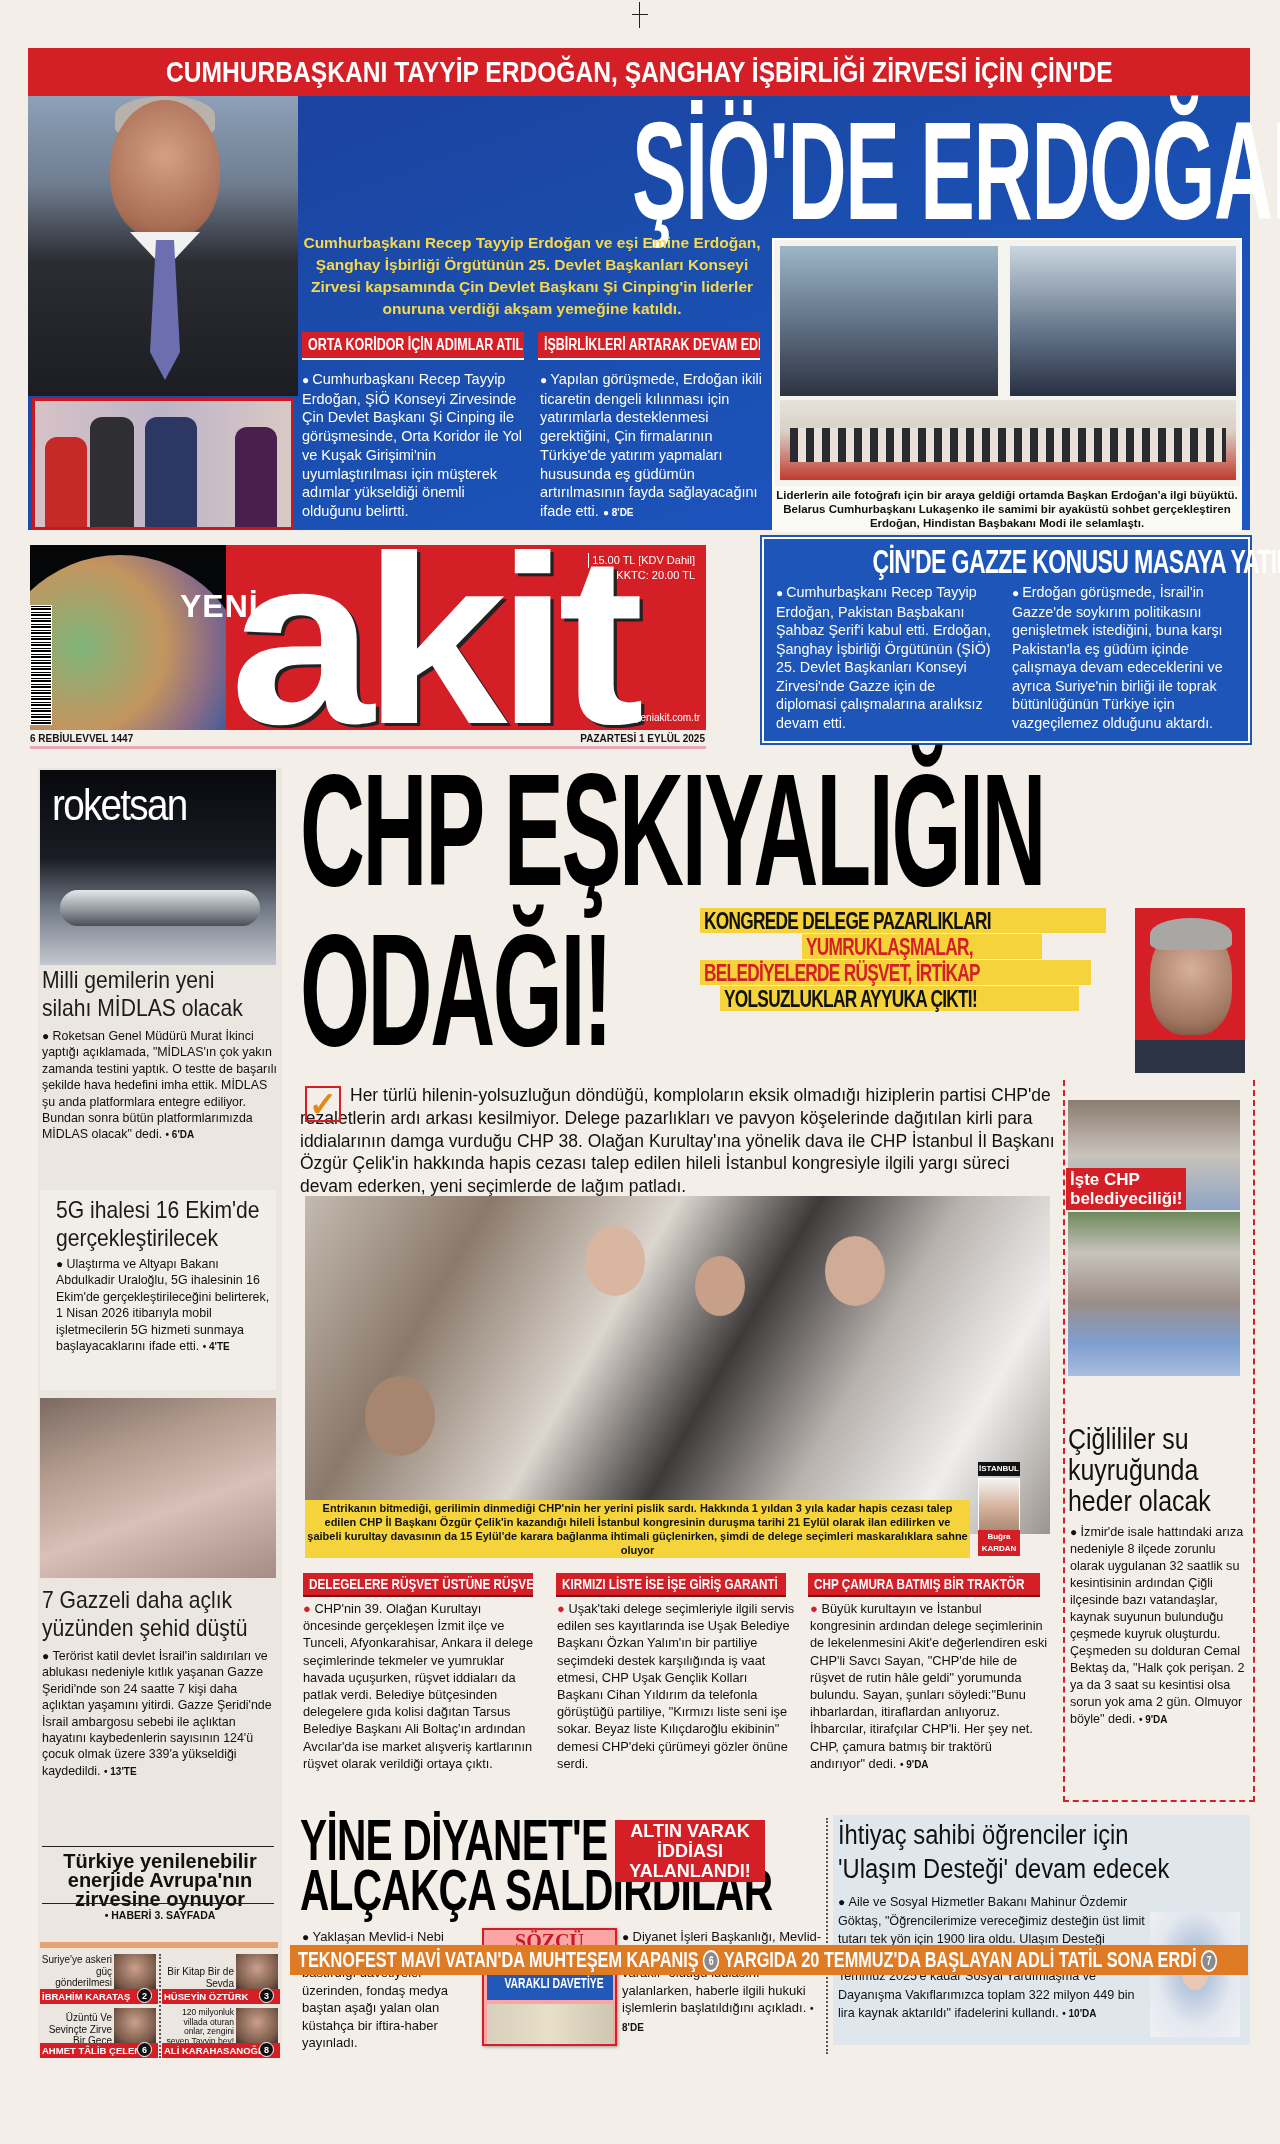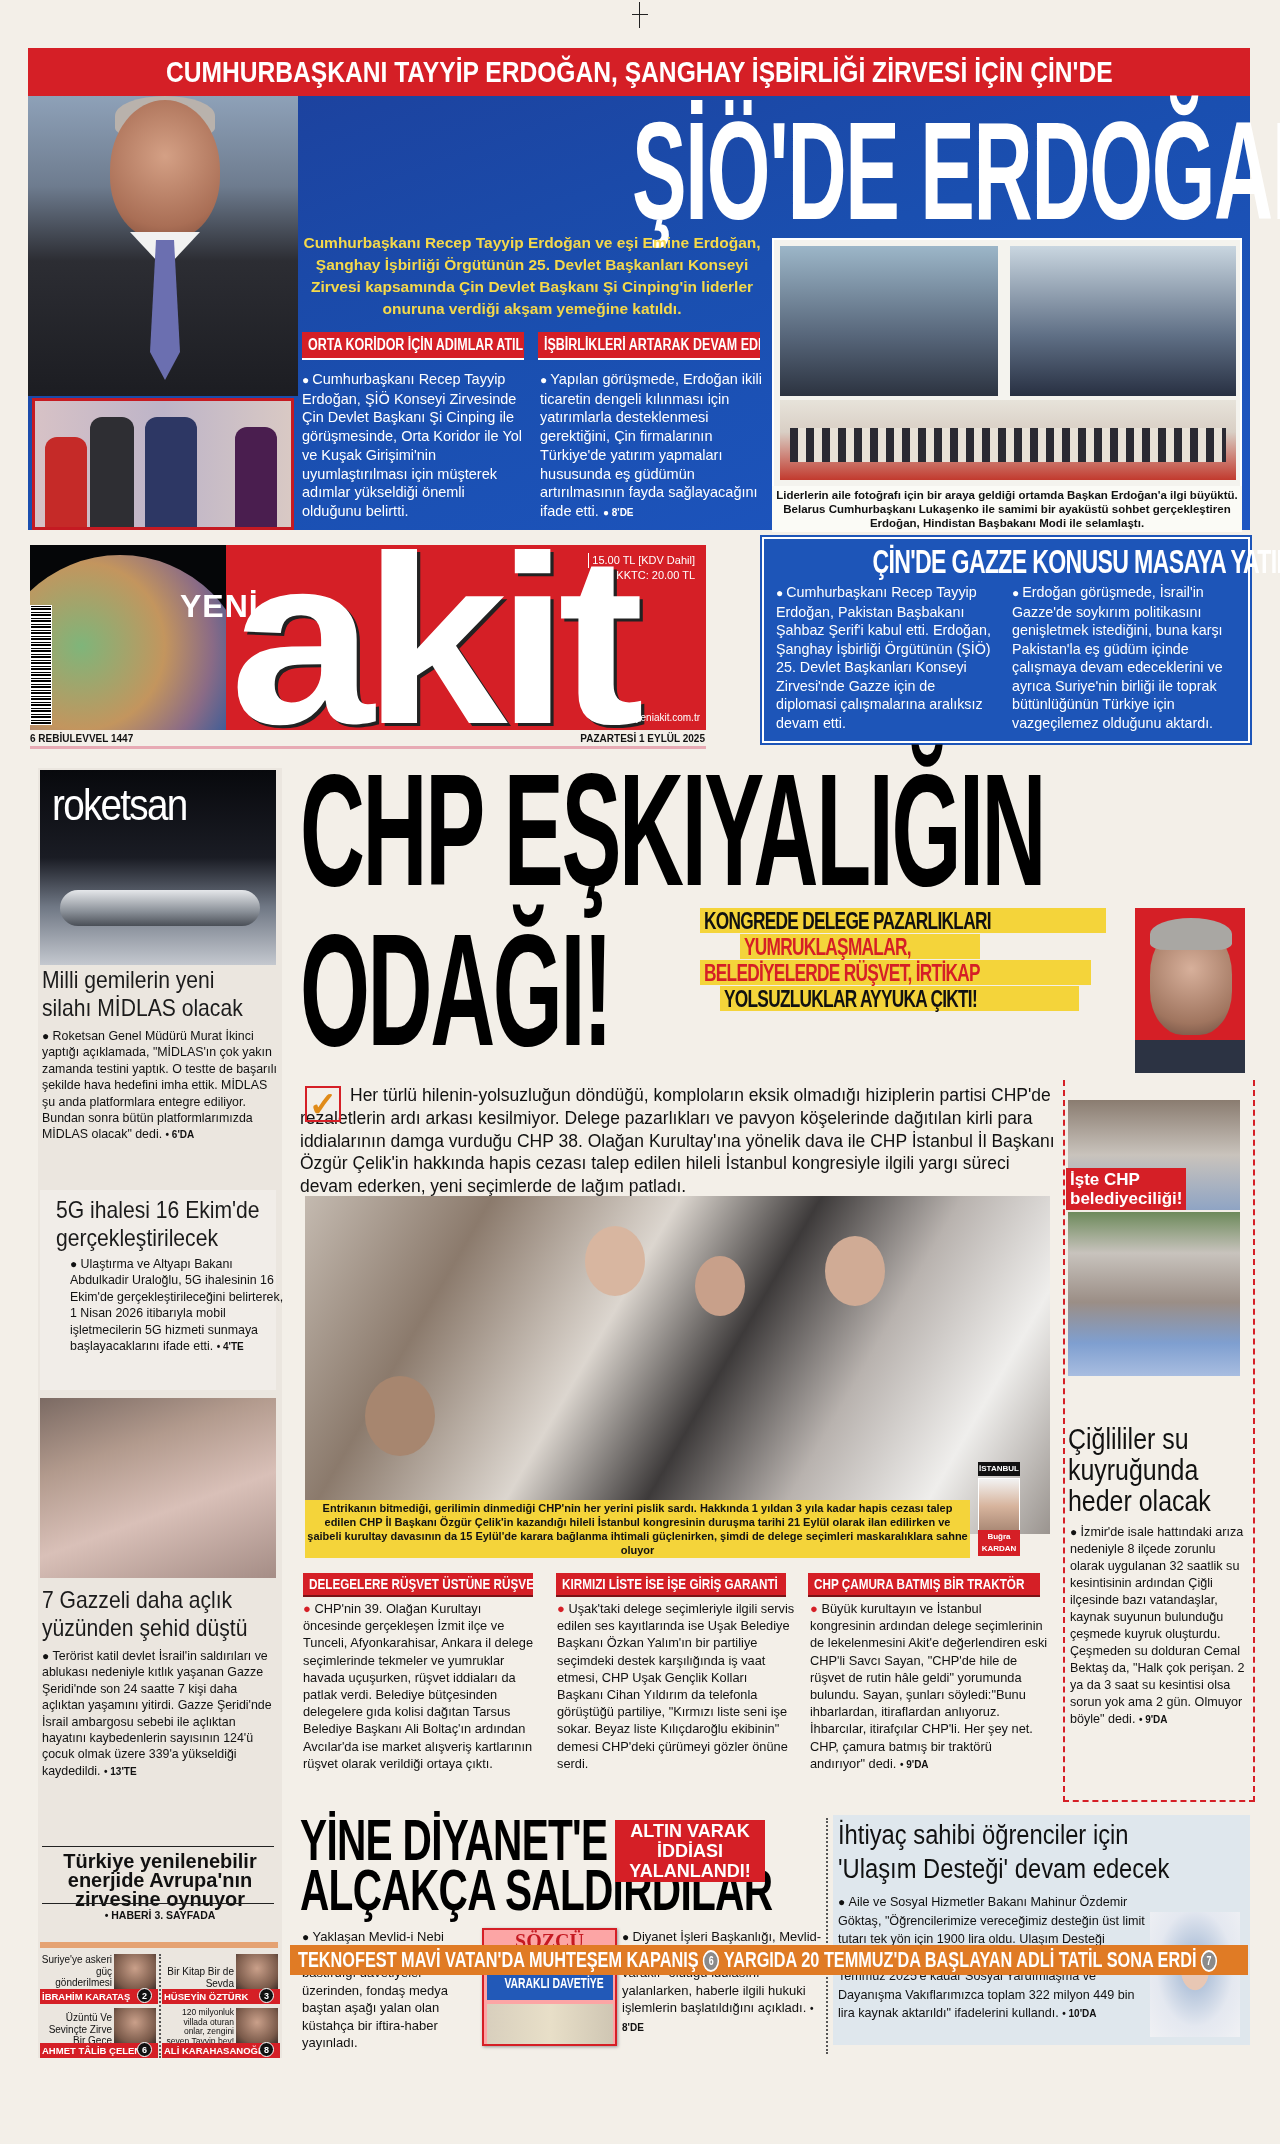--- a/index.html
+++ b/index.html
@@ -178,21 +178,21 @@
 <div class="abs leftcol"></div>
 <div class="abs roket"></div>
 <div class="abs roket-logo"><span>roketsan</span></div>
 <div class="abs missile"></div>
 
 <div class="abs lc-head" style="top:966px"><span>Milli gemilerin yeni</span><br><span>silahı MİDLAS olacak</span></div>
 <div class="abs lc-body bullet-b" style="top:1028px"><span>Roketsan Genel Müdürü Murat İkinci yaptığı açıklamada, "MİDLAS'ın çok yakın zamanda testini yaptık. O testte de başarılı şekilde hava hedefini imha ettik. MİDLAS şu anda platformlara entegre ediliyor. Bundan sonra bütün platformlarımızda MİDLAS olacak" dedi.</span> <span class="ref">• <span>6'DA</span></span></div>
 
 <div class="abs" style="left:40px;top:1190px;width:236px;height:200px;background:#f1ede8"></div>
 <div class="abs lc-head" style="top:1196px;left:56px;width:220px"><span>5G ihalesi 16 Ekim'de</span><br><span>gerçekleştirilecek</span></div>
-<div class="abs lc-body bullet-b" style="top:1256px;left:70px;width:220px"><span>Ulaştırma ve Altyapı Bakanı Abdulkadir Uraloğlu, 5G ihalesinin 16 Ekim'de gerçekleştirileceğini belirterek, 1 Nisan 2026 itibarıyla mobil işletmecilerin 5G hizmeti sunmaya başlayacaklarını ifade etti.</span> <span class="ref">• <span>4'TE</span></span></div>
+<div class="abs lc-body bullet-b" style="top:1256px;left:56px;width:220px"><span>Ulaştırma ve Altyapı Bakanı Abdulkadir Uraloğlu, 5G ihalesinin 16 Ekim'de gerçekleştirileceğini belirterek, 1 Nisan 2026 itibarıyla mobil işletmecilerin 5G hizmeti sunmaya başlayacaklarını ifade etti.</span> <span class="ref">• <span>4'TE</span></span></div>
 
 <div class="abs gaza-photo"></div>
 <div class="abs lc-head" style="top:1586px"><span>7 Gazzeli daha açlık</span><br><span>yüzünden şehid düştü</span></div>
 <div class="abs lc-body bullet-b" style="top:1648px"><span>Terörist katil devlet İsrail'in saldırıları ve ablukası nedeniyle kıtlık yaşanan Gazze Şeridi'nde son 24 saatte 7 kişi daha açlıktan yaşamını yitirdi. Gazze Şeridi'nde İsrail ambargosu sebebi ile açlıktan hayatını kaybedenlerin sayısının 124'ü çocuk olmak üzere 339'a yükseldiği kaydedildi.</span> <span class="ref">• <span>13'TE</span></span></div>
 <div class="abs lc-sep" style="top:1846px"></div>
 <div class="abs" style="left:44px;top:1852px;width:232px;font-weight:bold;font-size:20px;line-height:19px;text-align:center">Türkiye yenilenebilir enerjide Avrupa'nın zirvesine oynuyor</div>
 <div class="abs lc-sep" style="top:1903px"></div>
 <div class="abs" style="left:44px;top:1909px;width:232px;font-weight:bold;font-size:10.5px;text-align:center">• <span>HABERİ 3. SAYFADA</span></div>
 
 <div class="abs col-bar"></div>
@@ -221,21 +221,21 @@
   <div class="col-name">ALİ KARAHASANOĞLU</div>
   <div class="col-num">8</div>
 </div>
 
 <div class="abs chp-head">
   <div class="chp1"><span>CHP EŞKIYALIĞIN</span></div>
   <div class="chp2"><span>ODAĞI!</span></div>
 </div>
 <div class="abs yellow-lines">
   <span class="yl"><span>KONGREDE DELEGE PAZARLIKLARI</span></span>
-  <span class="yl red" style="margin-left:40px"><span>YUMRUKLAŞMALAR,</span></span>
+  <span class="yl red" style="margin-left:102px"><span>YUMRUKLAŞMALAR,</span></span>
   <span class="yl red"><span>BELEDİYELERDE RÜŞVET, İRTİKAP</span></span>
   <span class="yl" style="margin-left:20px"><span>YOLSUZLUKLAR AYYUKA ÇIKTI!</span></span>
 </div>
 <div class="abs ozel"></div>
 <div class="abs ozel-face"></div>
 <div class="abs ozel-hair"></div>
 <div class="abs ozel-suit"></div>
 
 <div class="abs intro"><span class="indent"></span><span>Her türlü hilenin-yolsuzluğun döndüğü, komploların eksik olmadığı hiziplerin partisi CHP'de rezaletlerin ardı arkası kesilmiyor. Delege pazarlıkları ve pavyon köşelerinde dağıtılan kirli para iddialarının damga vurduğu CHP 38. Olağan Kurultay'ına yönelik dava ile CHP İstanbul İl Başkanı Özgür Çelik'in hakkında hapis cezası talep edilen hileli İstanbul kongresiyle ilgili yargı süreci devam ederken, yeni seçimlerde de lağım patladı.</span></div>
 <div class="abs check">✓</div>

